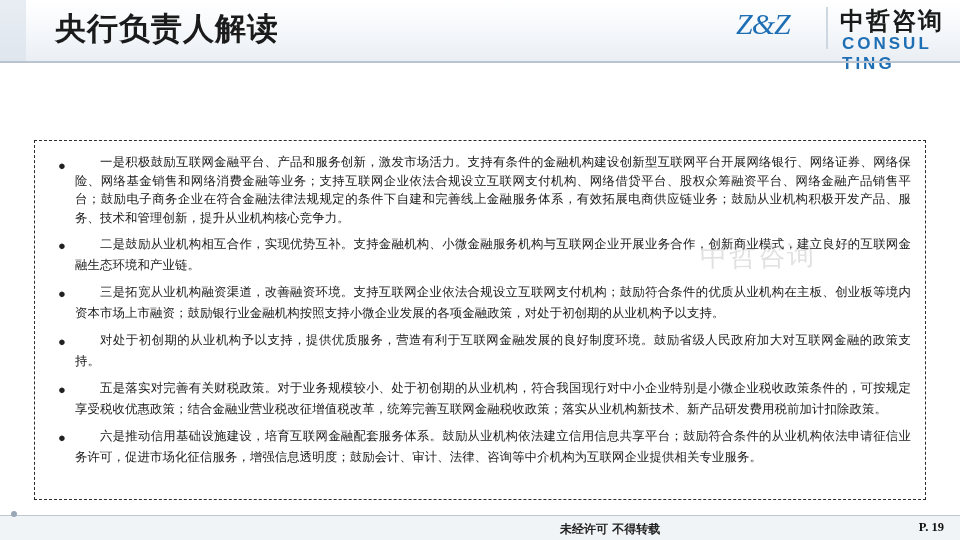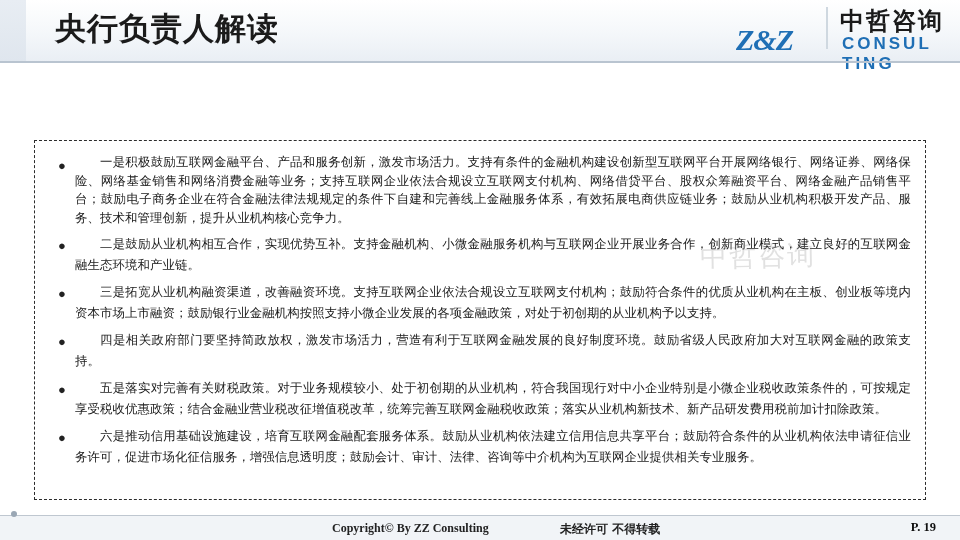--- a/index.html
+++ b/index.html
@@ -66,23 +66,23 @@
   .logo {
     position: absolute;
     right: 14px;
     top: 5px;
     width: 230px;
     height: 52px;
   }
   .logo-zz {
     position: absolute;
     left: 20px;
-    top: 18px;
+    top: 2px;
     font-size: 30px;
-    font-weight: bold;
+    font-weight: normal;
     font-style: italic;
     color: #1f6fb5;
     font-family: "Liberation Serif", serif;
     letter-spacing: -1px;
   }
   .logo-divider {
     position: absolute;
     left: 110px;
     top: 2px;
     width: 2px;
@@ -205,21 +205,21 @@
     left: 516px;
     top: 521px;
     font-size: 12px;
     font-weight: bold;
     color: #222;
     font-family: "DejaVu Sans", "Liberation Sans", sans-serif;
     margin-left: 44px;
   }
   .footer-page {
     position: absolute;
-    right: 24px;
+    right: 16px;
     top: 520px;
     font-size: 12.5px;
     font-weight: bold;
     color: #111;
     font-family: "Liberation Serif", serif;
   }
   .footer-left-dot {
     position: absolute;
     left: 6px;
     top: 506px;
@@ -258,40 +258,39 @@
       <div class="bullet-text">二是鼓励从业机构相互合作，实现优势互补。支持金融机构、小微金融服务机构与互联网企业开展业务合作，创新商业模式，建立良好的互联网金融生态环境和产业链。</div>
     </div>
 
     <div class="bullet-row">
       <div class="bullet-dot">●</div>
       <div class="bullet-text">三是拓宽从业机构融资渠道，改善融资环境。支持互联网企业依法合规设立互联网支付机构；鼓励符合条件的优质从业机构在主板、创业板等境内资本市场上市融资；鼓励银行业金融机构按照支持小微企业发展的各项金融政策，对处于初创期的从业机构予以支持。</div>
     </div>
 
     <div class="bullet-row">
       <div class="bullet-dot">●</div>
-      <div class="bullet-text">四是相关政府部门要坚持简政放权，激发市场活力，营造有利于互联网金融发展的良好制度环境。鼓励省级人民政府加大对互联网金融的政策支持。</div>
+      <div class="bullet-text">对处于初创期的从业机构予以支持，提供优质服务，营造有利于互联网金融发展的良好制度环境。鼓励省级人民政府加大对互联网金融的政策支持。</div>
     </div>
 
     <div class="bullet-row">
       <div class="bullet-dot">●</div>
       <div class="bullet-text">五是落实对完善有关财税政策。对于业务规模较小、处于初创期的从业机构，符合我国现行对中小企业特别是小微企业税收政策条件的，可按规定享受税收优惠政策；结合金融业营业税改征增值税改革，统筹完善互联网金融税收政策；落实从业机构新技术、新产品研发费用税前加计扣除政策。</div>
     </div>
 
     <div class="bullet-row">
       <div class="bullet-dot">●</div>
       <div class="bullet-text">六是推动信用基础设施建设，培育互联网金融配套服务体系。鼓励从业机构依法建立信用信息共享平台；鼓励符合条件的从业机构依法申请征信业务许可，促进市场化征信服务，增强信息透明度；鼓励会计、审计、法律、咨询等中介机构为互联网企业提供相关专业服务。</div>
     </div>
 
   </div>
 
   <div class="watermark">中哲咨询</div>
 
   <div class="footer-rule"></div>
   <div class="footer-band"></div>
-  <div class="footer-copy">Copyright© By  ZZ Consulting</div>
   <div class="footer-note">未经许可 不得转载</div>
   <div class="footer-page">P. 19</div>
 
   <svg class="footer-left-dot" viewBox="0 0 16 16">
     <circle cx="8" cy="8" r="3" fill="#9aa7b4"></circle>
   </svg>
 
 </div>
 
 </body></html>

